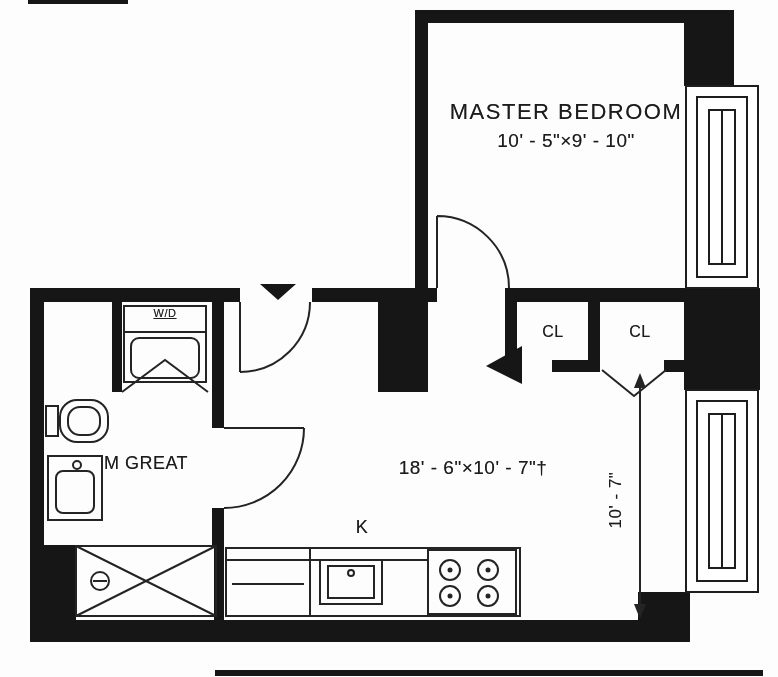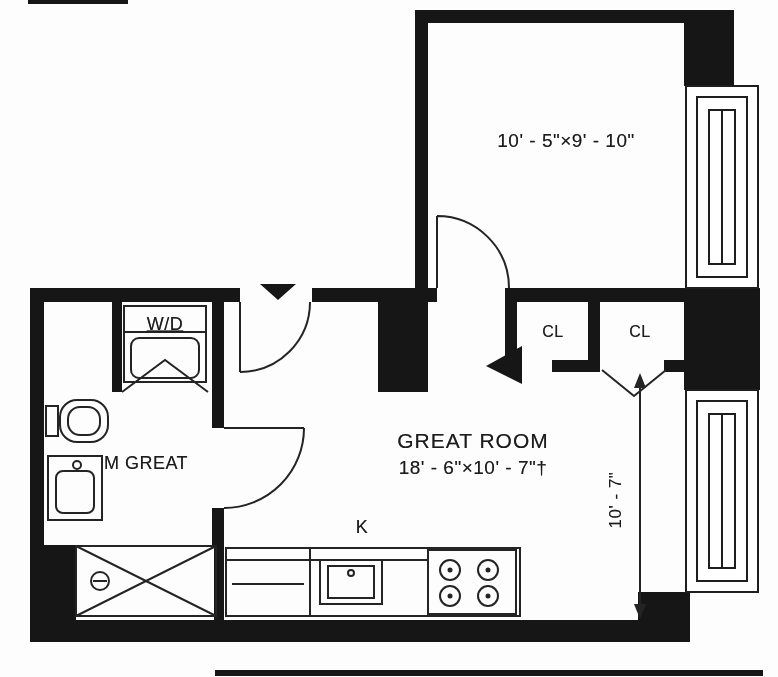--- a/index.html
+++ b/index.html
@@ -127,28 +127,28 @@
         <circle cx="450" cy="596" r="10"></circle>
         <circle cx="488" cy="596" r="10"></circle>
         <circle cx="450" cy="570" r="2.5" fill="#242424" stroke="none"></circle>
         <circle cx="488" cy="570" r="2.5" fill="#242424" stroke="none"></circle>
         <circle cx="450" cy="596" r="2.5" fill="#242424" stroke="none"></circle>
         <circle cx="488" cy="596" r="2.5" fill="#242424" stroke="none"></circle>
       </g>
     </g>
   </svg>
 
+  <div class="lbl" style="left:566px; top:112px; font-size:22px; letter-spacing:1.5px;">MASTER BEDROOM</div>
   <div class="lbl" style="left:566px; top:141px; font-size:19px;">10' - 5"×9' - 10"</div>
 
-  <div class="lbl" style="left:473px; top:441px; font-size:21px; letter-spacing:1px;">GREAT ROOM</div>
   <div class="lbl" style="left:473px; top:468px; font-size:19px;">18' - 6"×10' - 7"†</div>
 
   <div class="lbl" style="left:146px; top:463px; font-size:18px;">M GREAT</div>
 
   <div class="lbl" style="left:362px; top:527px; font-size:18px;">K</div>
 
   <div class="lbl" style="left:553px; top:332px; font-size:16px;">CL</div>
   <div class="lbl" style="left:640px; top:332px; font-size:16px;">CL</div>
 
-  <div class="lbl" style="left:165px; top:324px; font-size:18px;text-decoration:underline;">W/D</div>
+  <div class="lbl" style="left:165px; top:313px; font-size:11px;text-decoration:underline;">W/D</div>
 
   <div class="lbl rot" style="left:616px; top:500px; font-size:17px;">10' - 7"</div>
 </div>
 
 </body></html>

